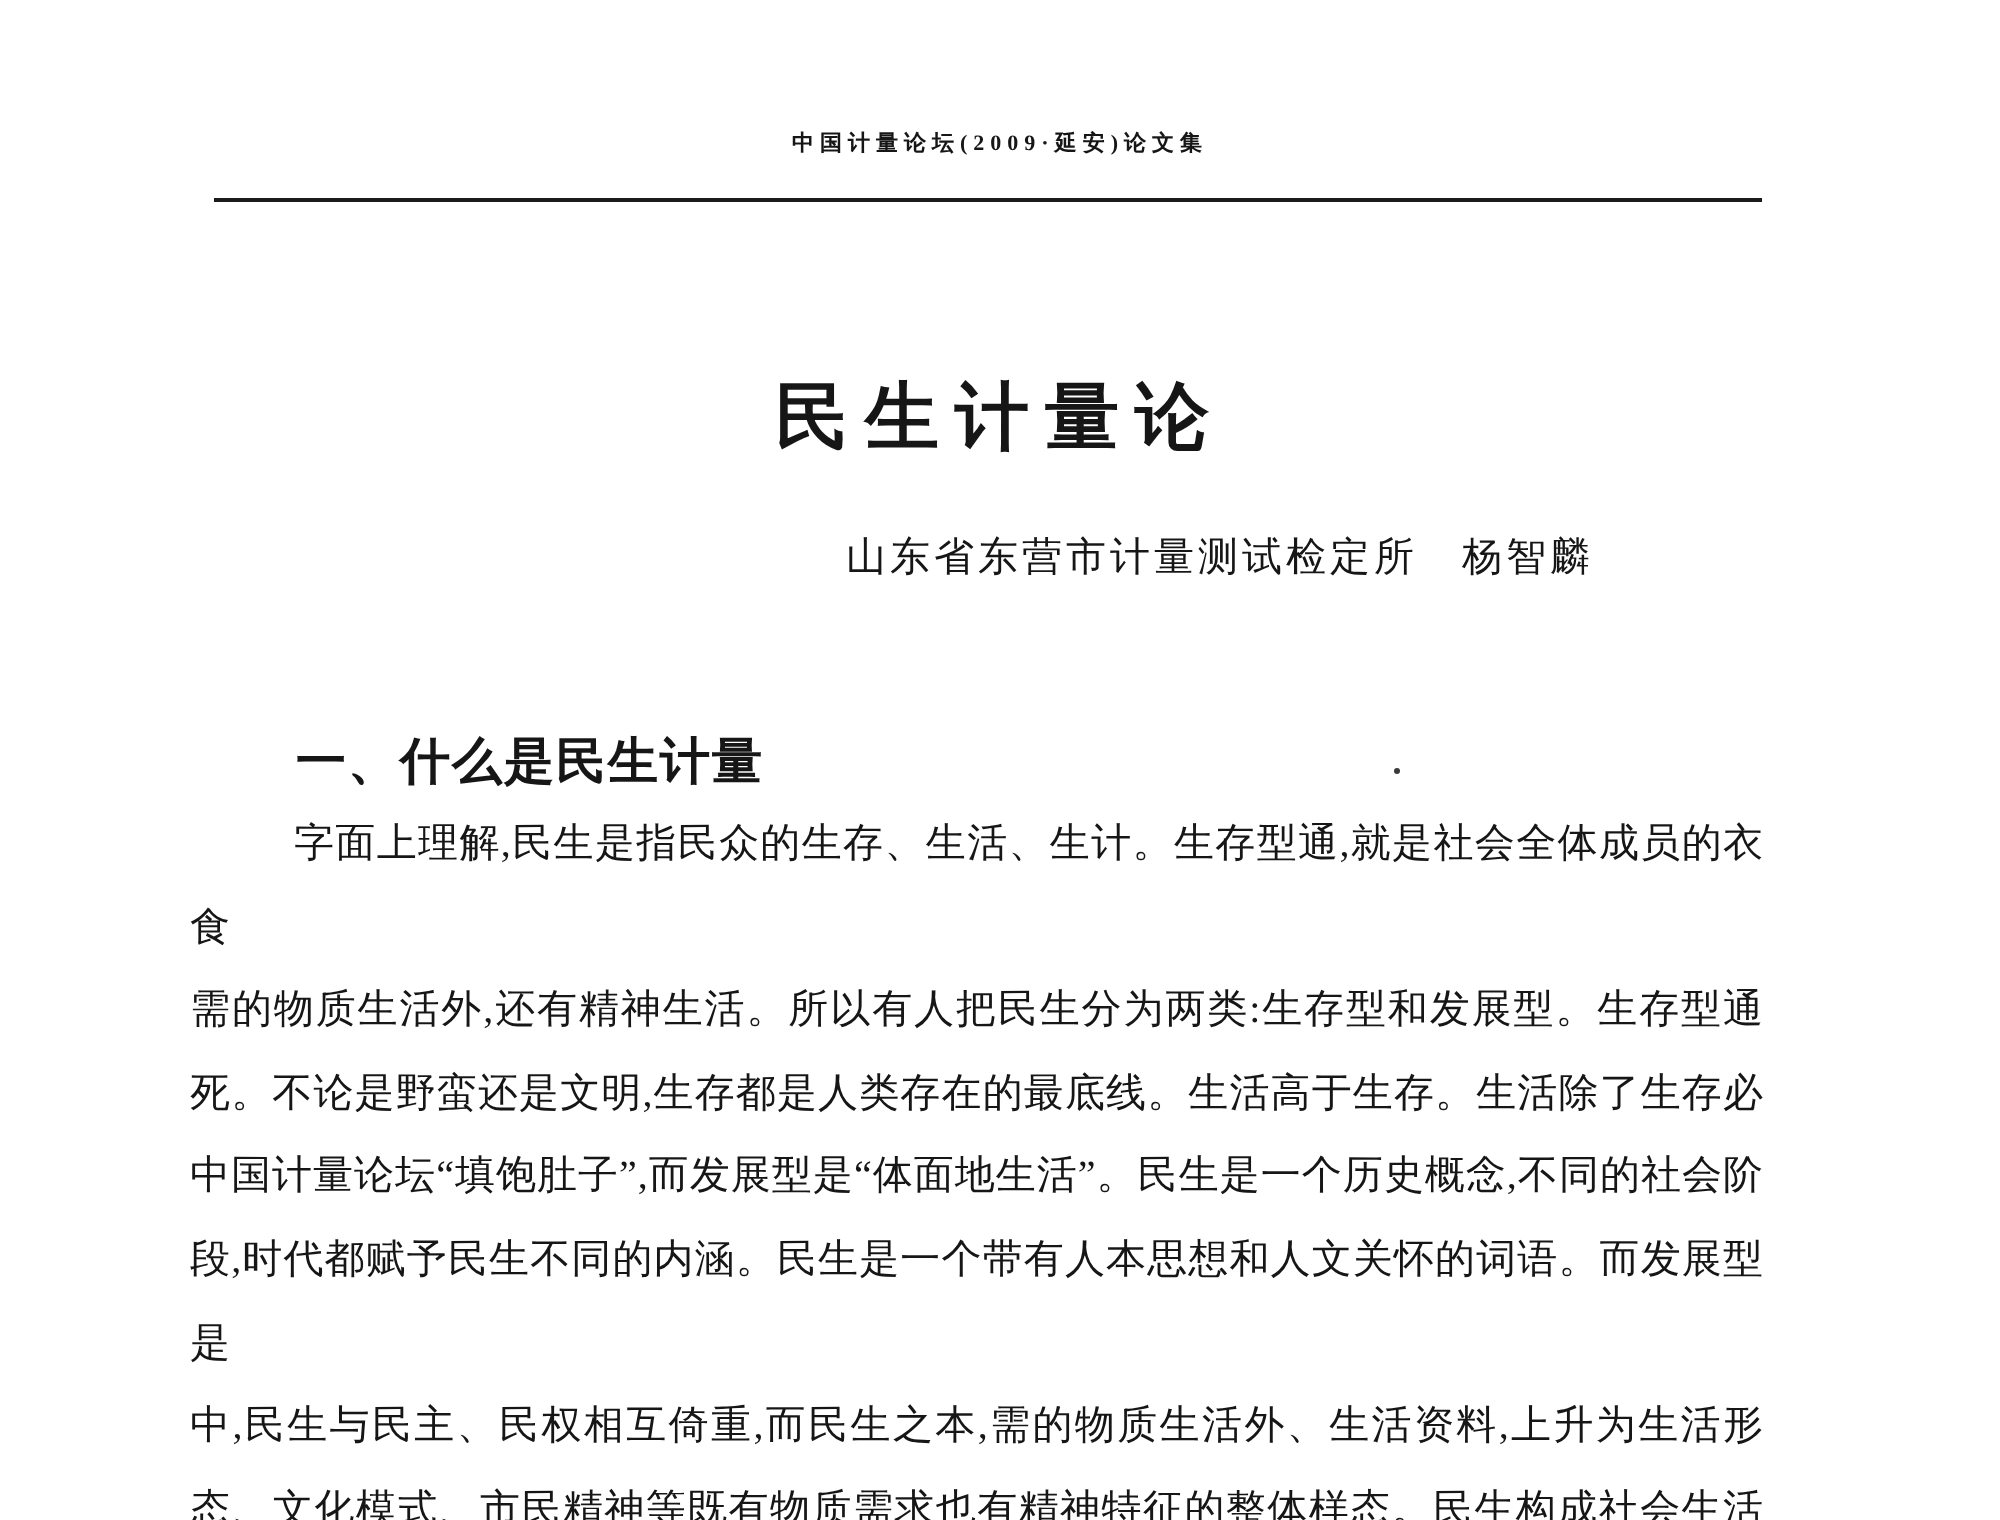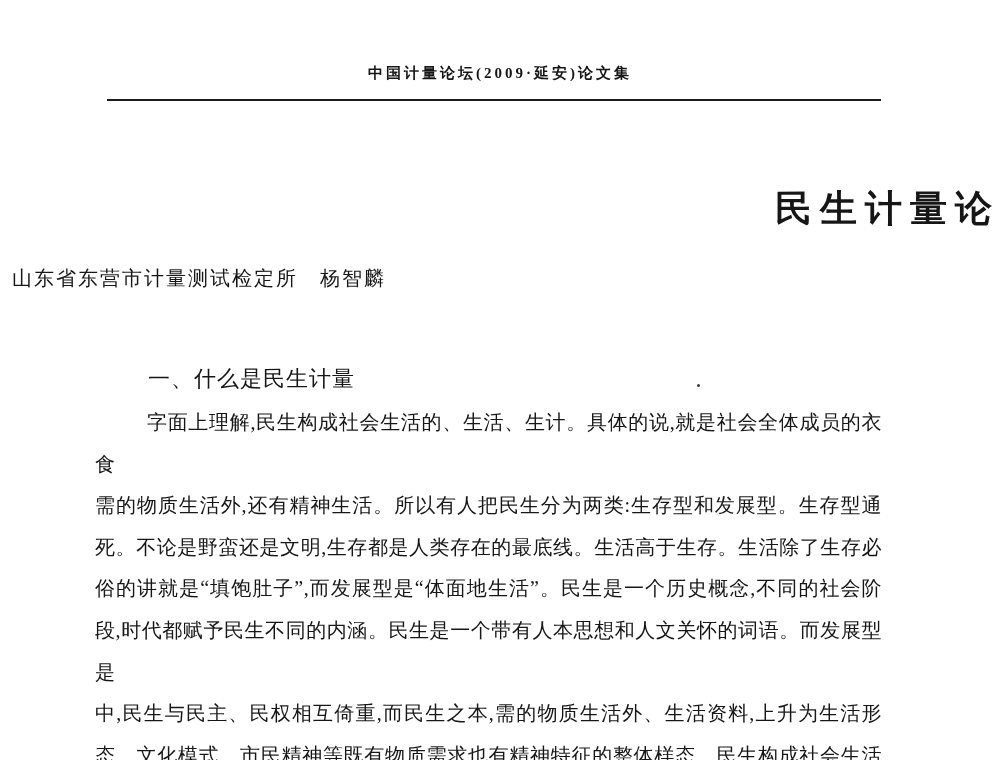--- a/index.html
+++ b/index.html
@@ -13,61 +13,61 @@
     font-family: "Liberation Serif", "DejaVu Serif", serif;
     color: #161616;
   }
 
   .running-header {
     position: absolute;
     top: 64px;
     left: 0;
     width: 1000px;
     text-align: center;
-    font-size: 15px;
+    font-size: 11px;
     font-weight: bold;
     letter-spacing: 3px;
   }
 
   .header-rule {
     position: absolute;
     top: 99px;
     left: 107px;
     width: 774px;
     height: 2px;
     background: #1b1b1b;
   }
 
   .paper-title {
     position: absolute;
     top: 184px;
     left: 0;
     width: 1000px;
-    text-align: right;
+    text-align: center;
     font-size: 37px;
     font-weight: bold;
     letter-spacing: 8px;
   }
 
   .byline {
     position: absolute;
     top: 265px;
-    left: 12px;
+    left: 0;
     width: 797px;
-    text-align: left;
+    text-align: right;
     font-size: 20px;
     letter-spacing: 2px;
   }
 
   .section-heading {
     position: absolute;
     top: 364px;
     left: 148px;
-    font-size: 22px;
-    font-weight: normal;
+    font-size: 25px;
+    font-weight: bold;
     letter-spacing: 1px;
   }
 
   .body-text {
     position: absolute;
     top: 402px;
     left: 95px;
     width: 787px;
     font-size: 20px;
     line-height: 41.6px;
@@ -102,24 +102,24 @@
 
   <div class="header-rule"></div>
 
   <h1 class="paper-title" style="margin:0;">民生计量论</h1>
 
   <div class="byline">山东省东营市计量测试检定所　杨智麟</div>
 
   <div class="section-heading">一、什么是民生计量</div>
 
   <div class="body-text">
-    <div class="body-line first">字面上理解,民生构成社会生活的、生活、生计。具体的说,就是社会全体成员的衣食</div>
+    <div class="body-line first">字面上理解,民生是指民众的生存、生活、生计。生存型通,就是社会全体成员的衣食</div>
     <div class="body-line">需的物质生活外,还有精神生活。所以有人把民生分为两类:生存型和发展型。生存型通</div>
     <div class="body-line">死。不论是野蛮还是文明,生存都是人类存在的最底线。生活高于生存。生活除了生存必</div>
-    <div class="body-line">俗的讲就是“填饱肚子”,而发展型是“体面地生活”。民生是一个历史概念,不同的社会阶</div>
+    <div class="body-line">中国计量论坛“填饱肚子”,而发展型是“体面地生活”。民生是一个历史概念,不同的社会阶</div>
     <div class="body-line">段,时代都赋予民生不同的内涵。民生是一个带有人本思想和人文关怀的词语。而发展型是</div>
     <div class="body-line">中,民生与民主、民权相互倚重,而民生之本,需的物质生活外、生活资料,上升为生活形</div>
     <div class="body-line">态、文化模式、市民精神等既有物质需求也有精神特征的整体样态。民生构成社会生活的</div>
 
   </div>
 
   <div class="scan-speck"></div>
 
 </div>
 

